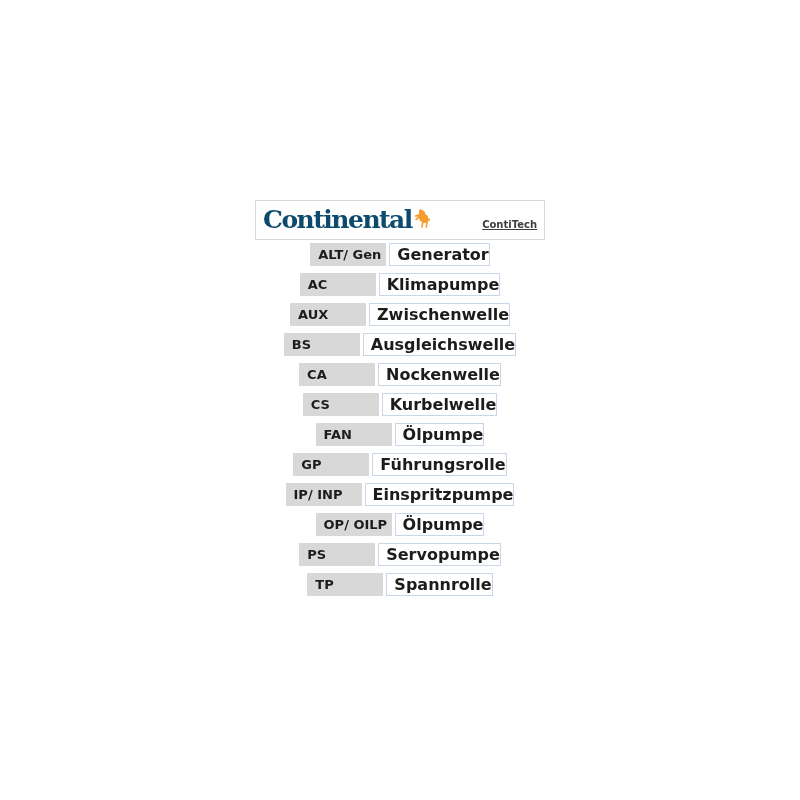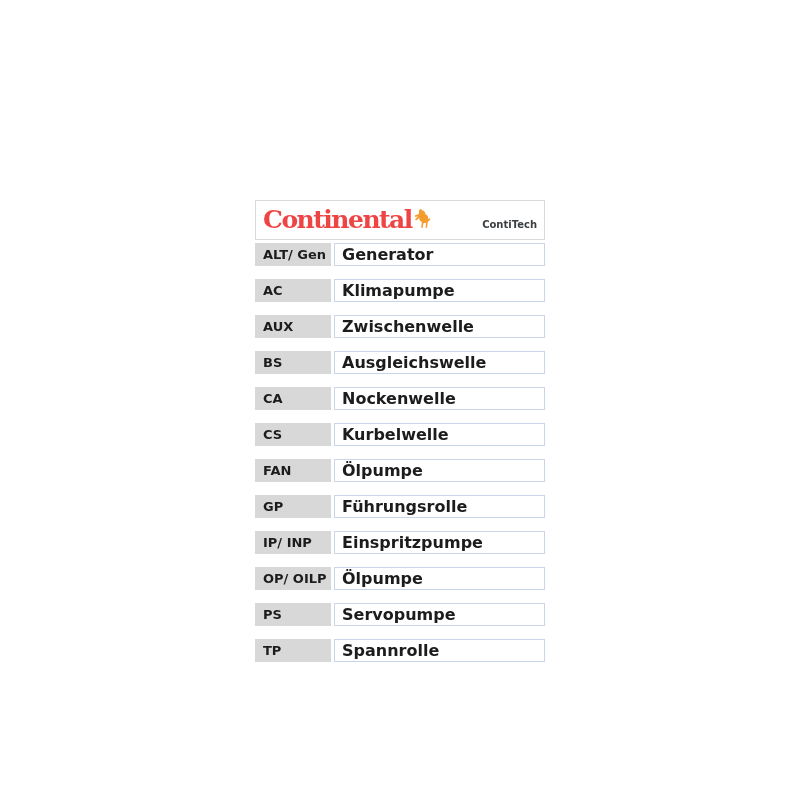--- a/index.html
+++ b/index.html
@@ -29,47 +29,49 @@
     display:flex;
     align-items:center;
     padding-left:7px;
   }
   .logo-text{
     font-family:"DejaVu Serif",serif;
     font-weight:bold;
     font-size:25px;
     line-height:1;
     letter-spacing:-1.5px;
-    color:#ef4444;
+    color:#0c4a6e;
     position:relative;
     top:-1px;
   }
   .horse{
     display:inline-block;
     width:17px;height:21px;
     margin-left:2px;
     position:relative;
     top:-2px;
   }
   .horse svg{width:100%;height:100%;display:block;}
   .subbrand{
     font-family:"DejaVu Sans",sans-serif;
     font-weight:bold;
     font-size:10px;
     color:#3A3E41;
     margin-right:7px;
     margin-top:9px;
     letter-spacing:0px;
+    text-decoration:underline;
   }
   
   .rows{
     margin-top:2.5px;
     display:flex;
     flex-direction:column;
-    gap:13px;
+    gap:7px;
+    align-items:center;
   }
   .row{
     display:flex;
     gap:3px;
     height:23px;
   }
   .abbr{
     box-sizing:border-box;
     width:76px;
     background:#D8D8D8;

